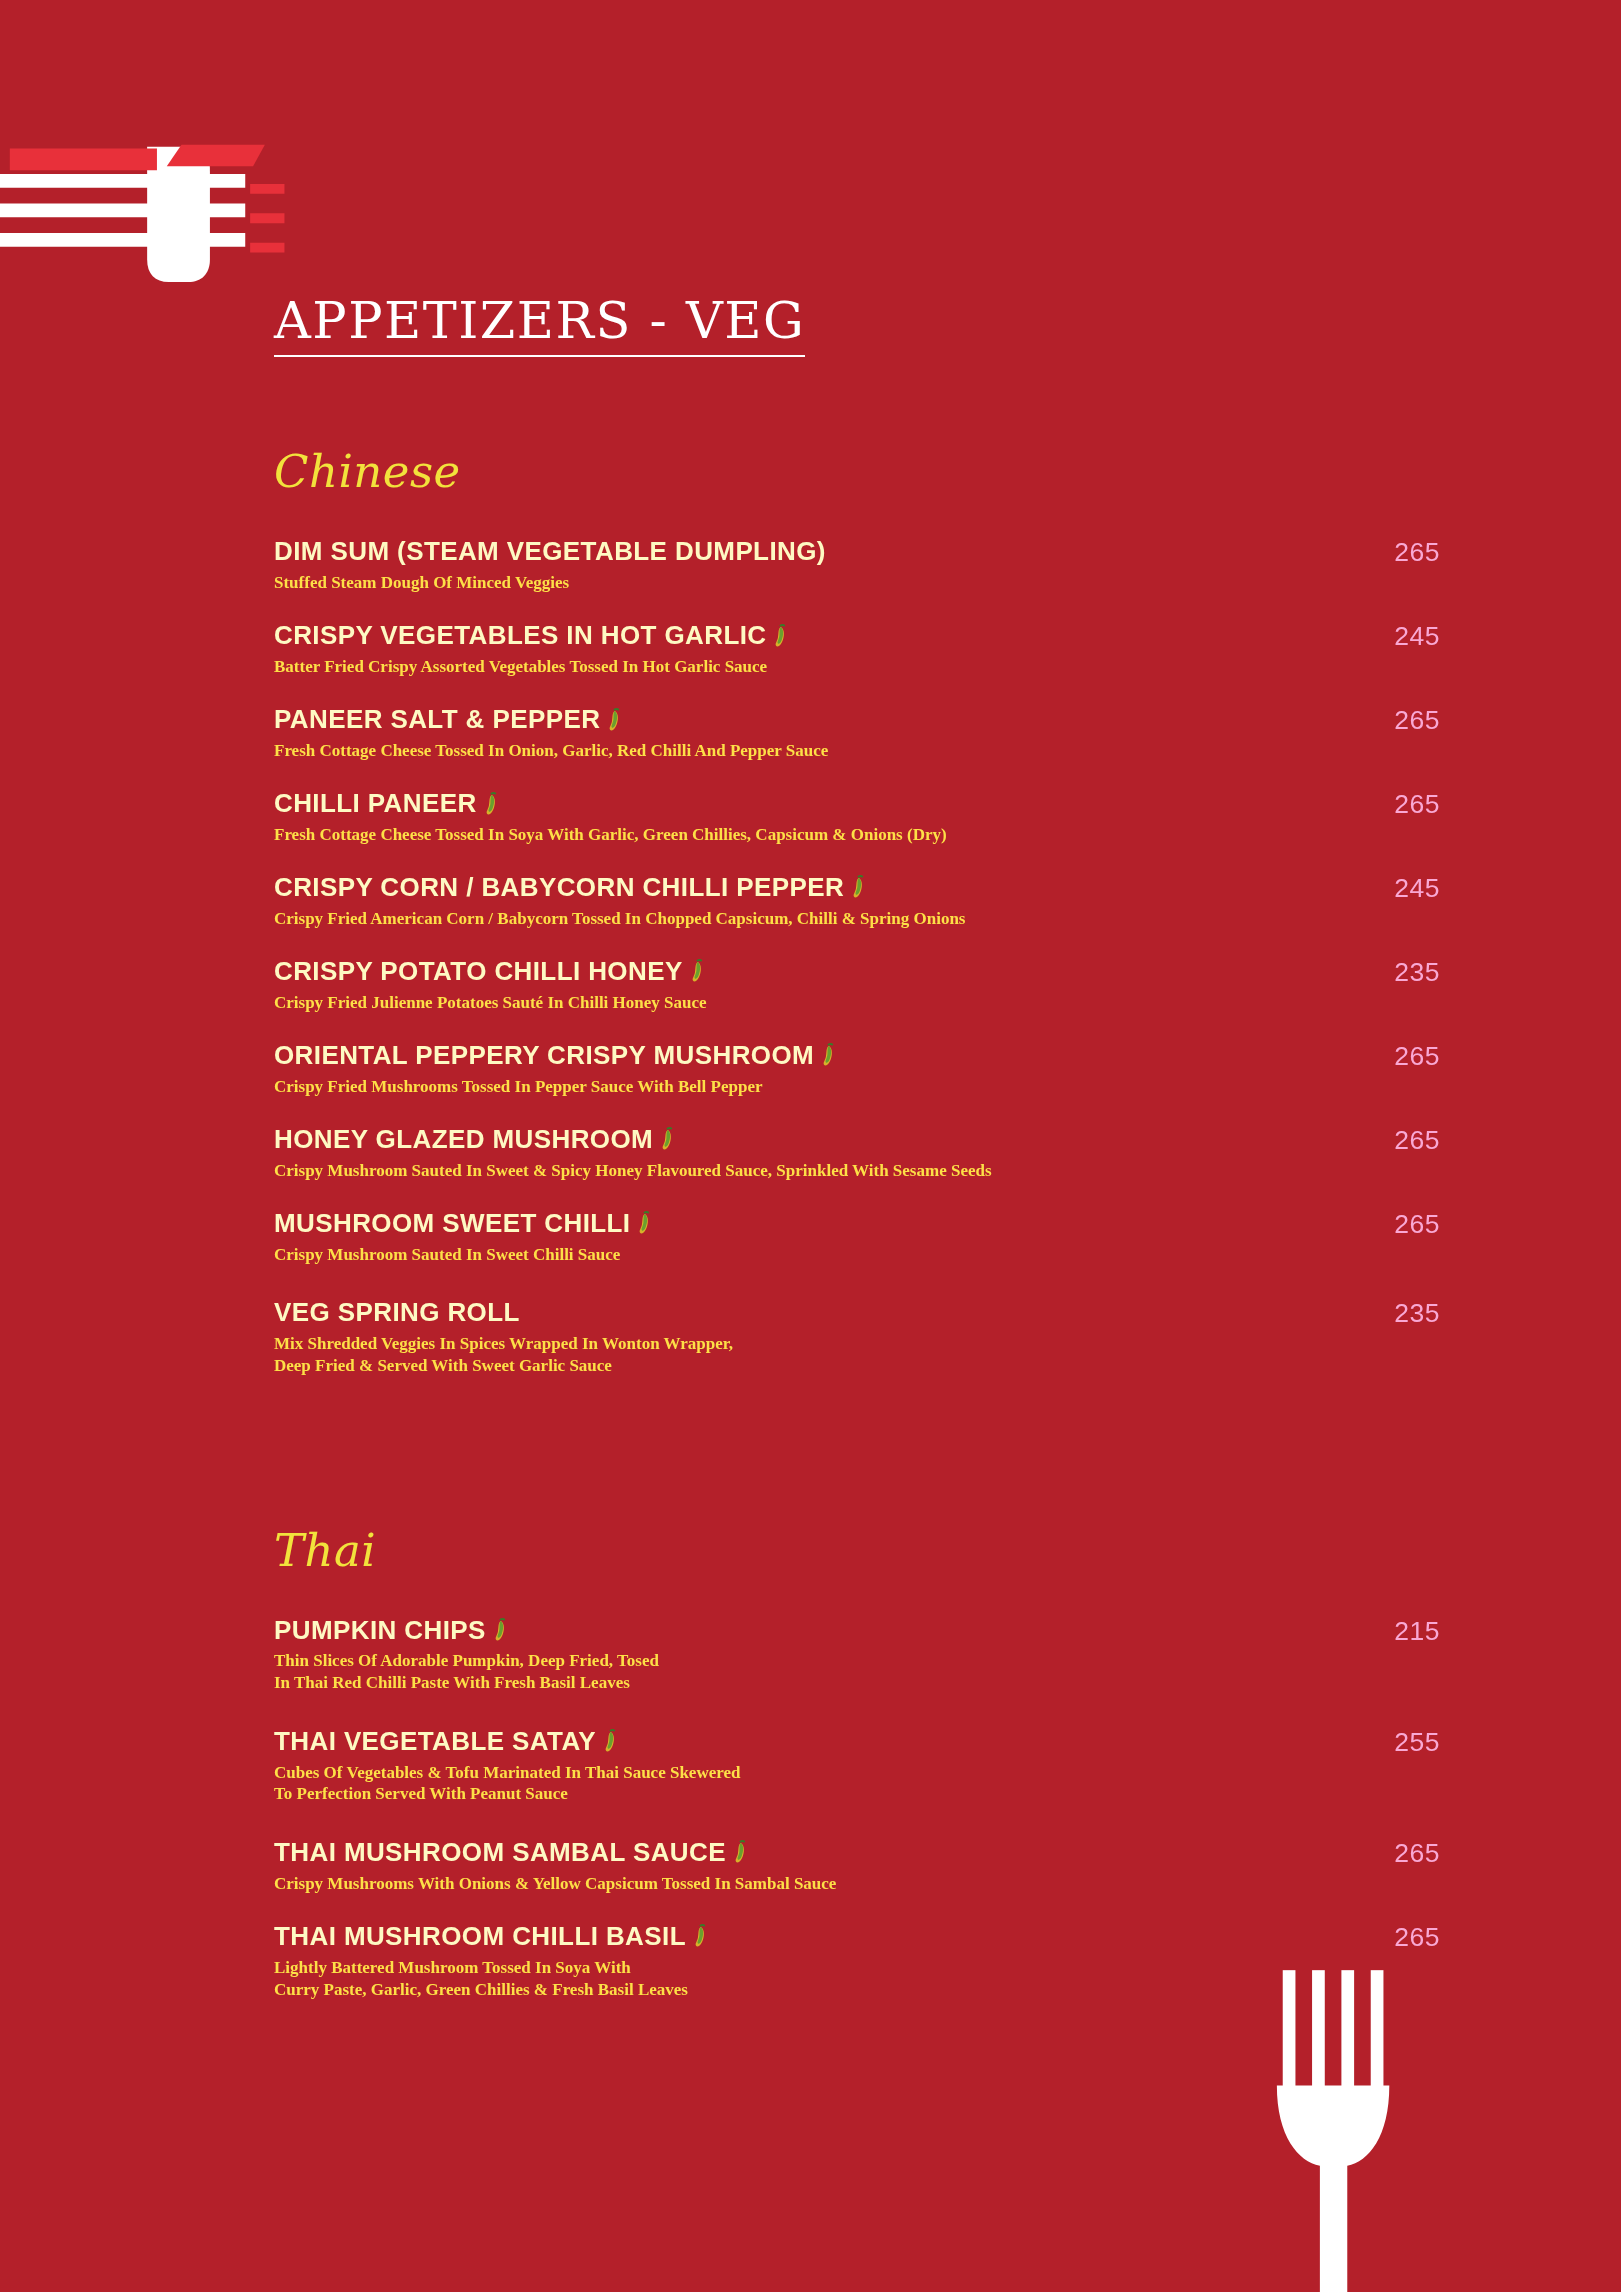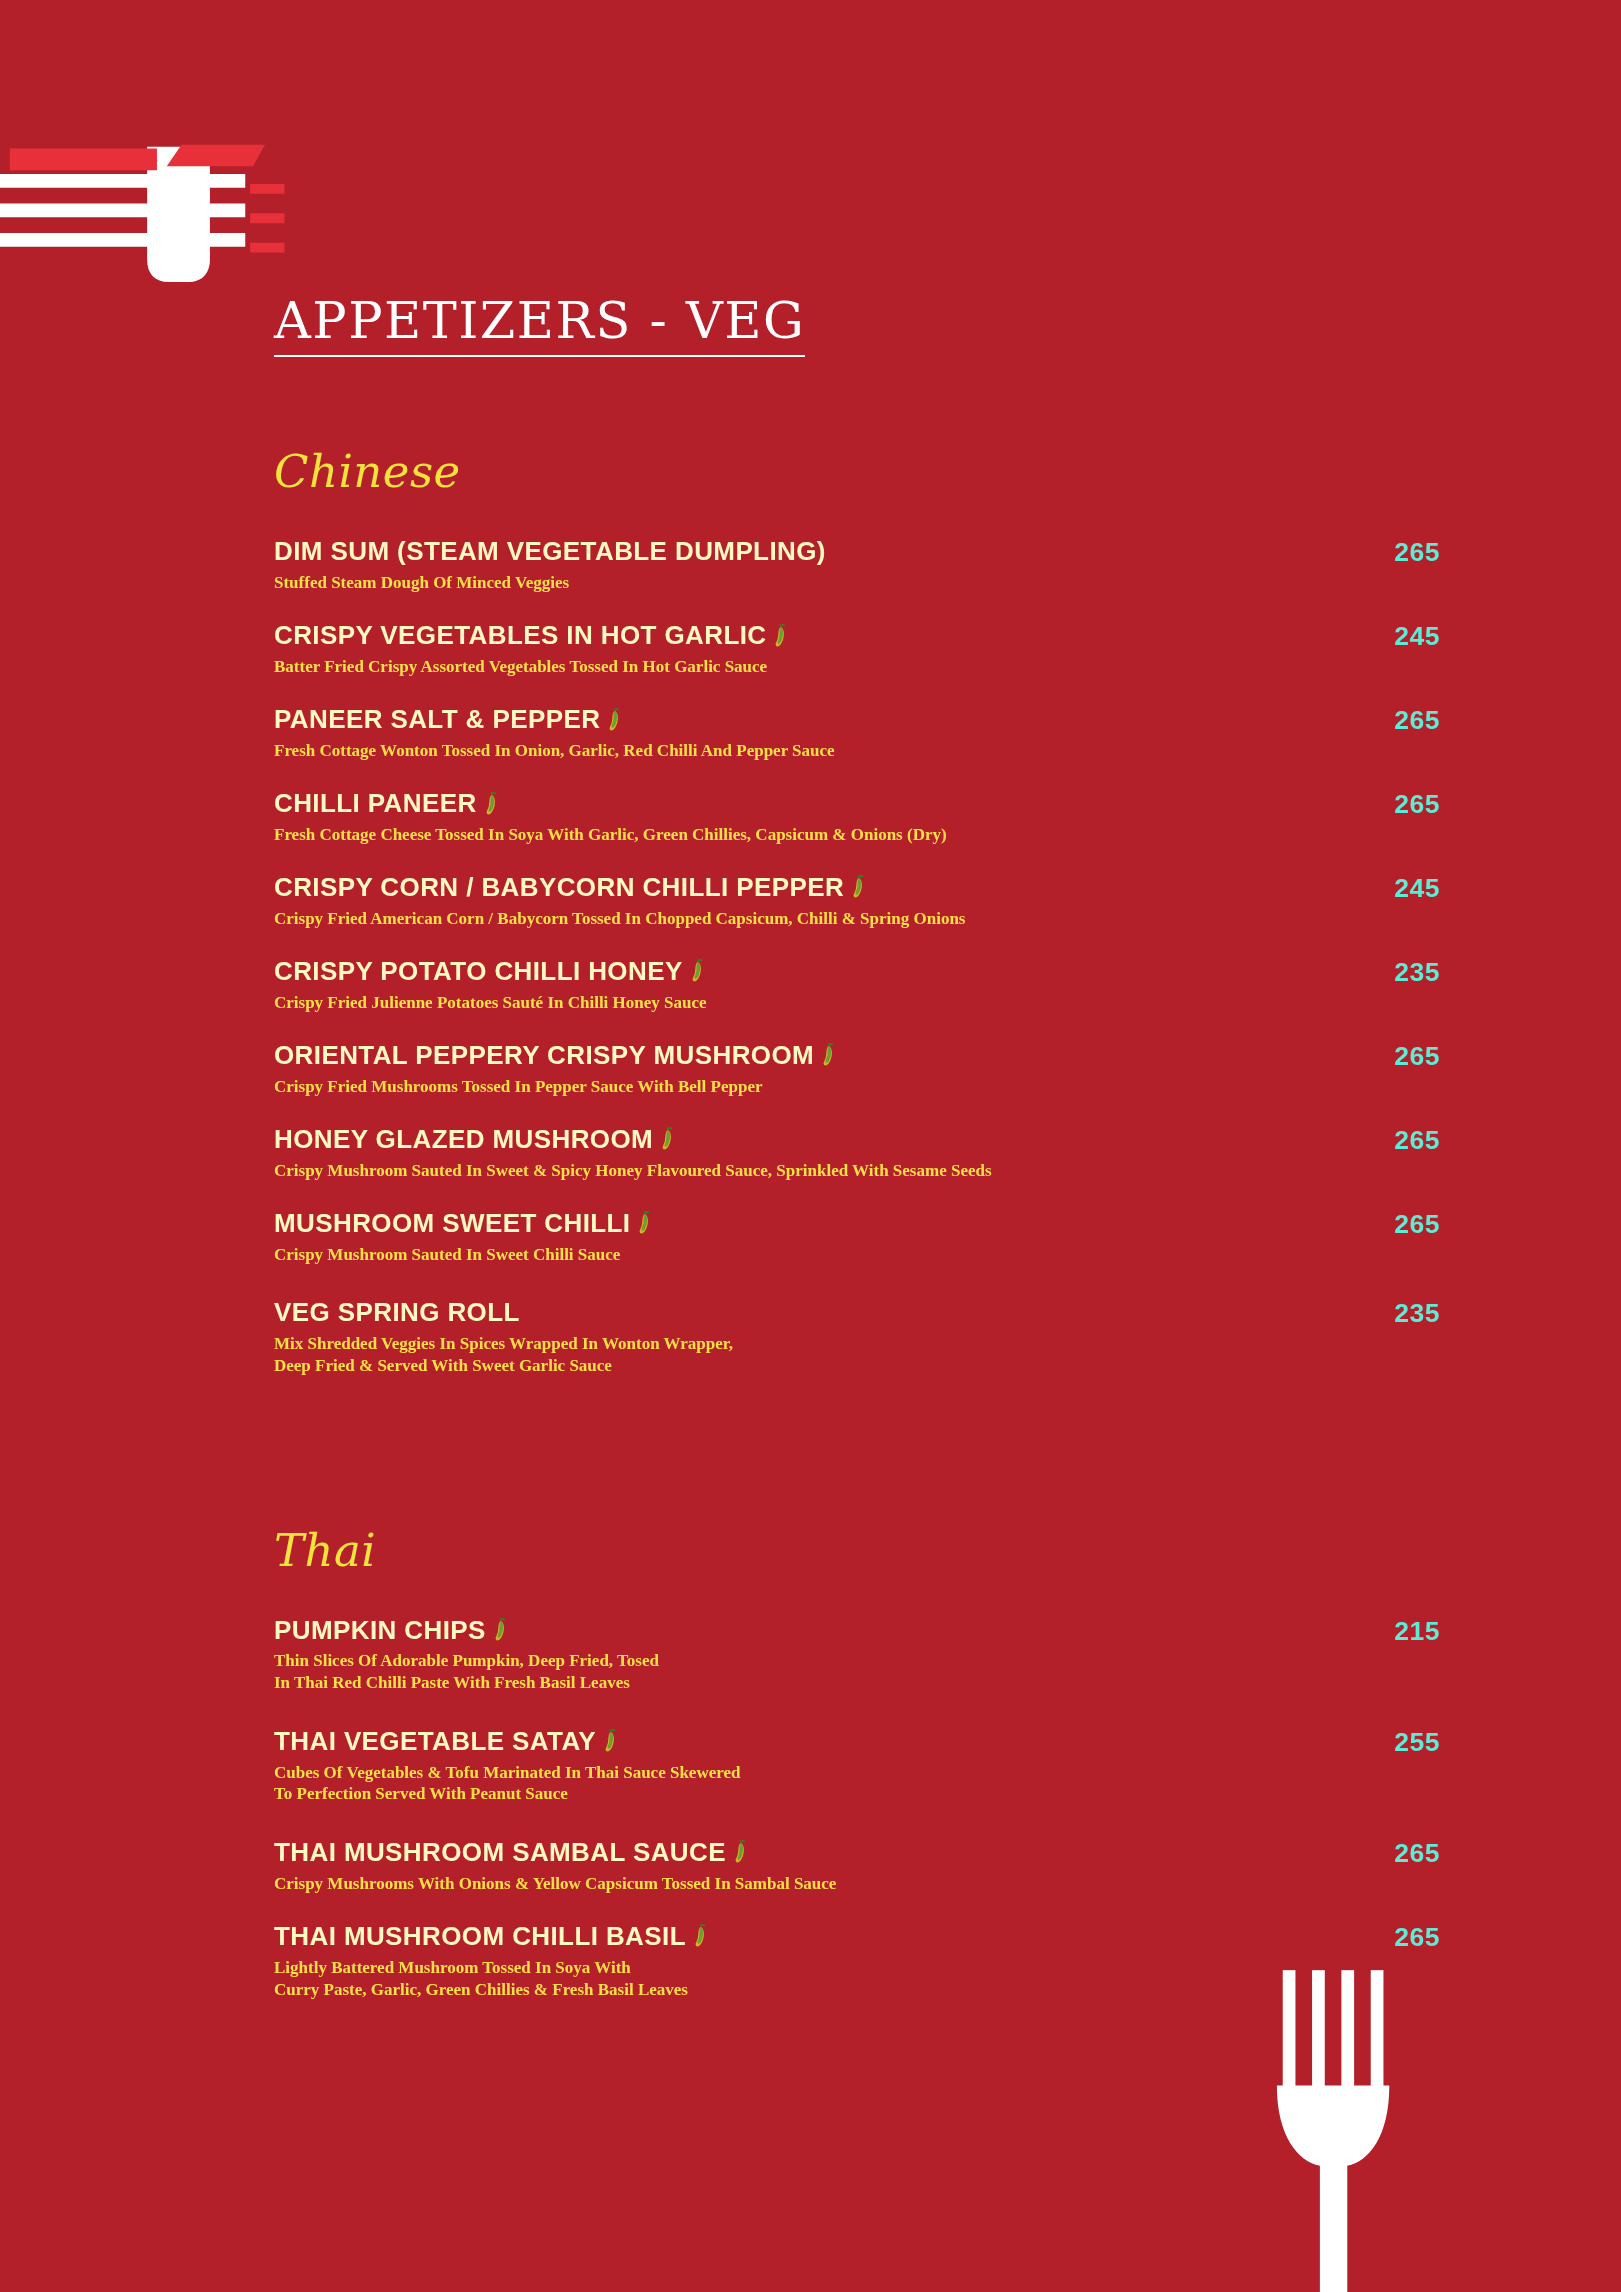--- a/index.html
+++ b/index.html
@@ -100,23 +100,23 @@
     line-height: 1.28;
     margin-top: 4.9px;
     padding-right: 127px;
     white-space: pre-line;
   }
   .item-price {
     position: absolute;
     right: 0;
     top: 0;
     font-family: "Liberation Sans", sans-serif;
-    font-weight: bold;
+    font-weight: normal;
     font-size: 26.5px;
-    color: #5eead4;
+    color: #f9a8d4;
     letter-spacing: 0.5px;
   }
   .spaced { margin-bottom: 33px; }
 </style>
 </head>
 <body>
 
 <div class="page">
 
   <div class="fork-top">
@@ -169,21 +169,21 @@
           <span class="item-desc">Batter Fried Crispy Assorted Vegetables Tossed In Hot Garlic Sauce</span>
           <span class="item-price">245</span>
         </div>
 
         <div class="item">
           <span class="item-name"><span>PANEER SALT &amp; PEPPER</span><span class="chili"><svg width="15.7" height="25.5" viewBox="0 0 16 26">
                   <path d="M8 3 Q11 1 13 3" stroke="#3a7a28" stroke-width="2" fill="none"></path>
                   <path d="M9 4 C13 6 13 14 10 20 C8 24 5 25 4 23 C3 21 5 19 6 15 C7 10 6 6 9 4 Z" fill="#d8b12a"></path>
                   <path d="M9 4 C12 6 12 12 10 17 C9 20 7 22 6 21 C5 19 7 17 7.5 13 C8 9 7 6 9 4 Z" fill="#6aa02e"></path>
                 </svg></span></span>
-          <span class="item-desc">Fresh Cottage Wonton Tossed In Onion, Garlic, Red Chilli And Pepper Sauce</span>
+          <span class="item-desc">Fresh Cottage Cheese Tossed In Onion, Garlic, Red Chilli And Pepper Sauce</span>
           <span class="item-price">265</span>
         </div>
 
         <div class="item">
           <span class="item-name"><span>CHILLI PANEER</span><span class="chili"><svg width="15.7" height="25.5" viewBox="0 0 16 26">
                   <path d="M8 3 Q11 1 13 3" stroke="#3a7a28" stroke-width="2" fill="none"></path>
                   <path d="M9 4 C13 6 13 14 10 20 C8 24 5 25 4 23 C3 21 5 19 6 15 C7 10 6 6 9 4 Z" fill="#d8b12a"></path>
                   <path d="M9 4 C12 6 12 12 10 17 C9 20 7 22 6 21 C5 19 7 17 7.5 13 C8 9 7 6 9 4 Z" fill="#6aa02e"></path>
                 </svg></span></span>
           <span class="item-desc">Fresh Cottage Cheese Tossed In Soya With Garlic, Green Chillies, Capsicum &amp; Onions (Dry)</span>

